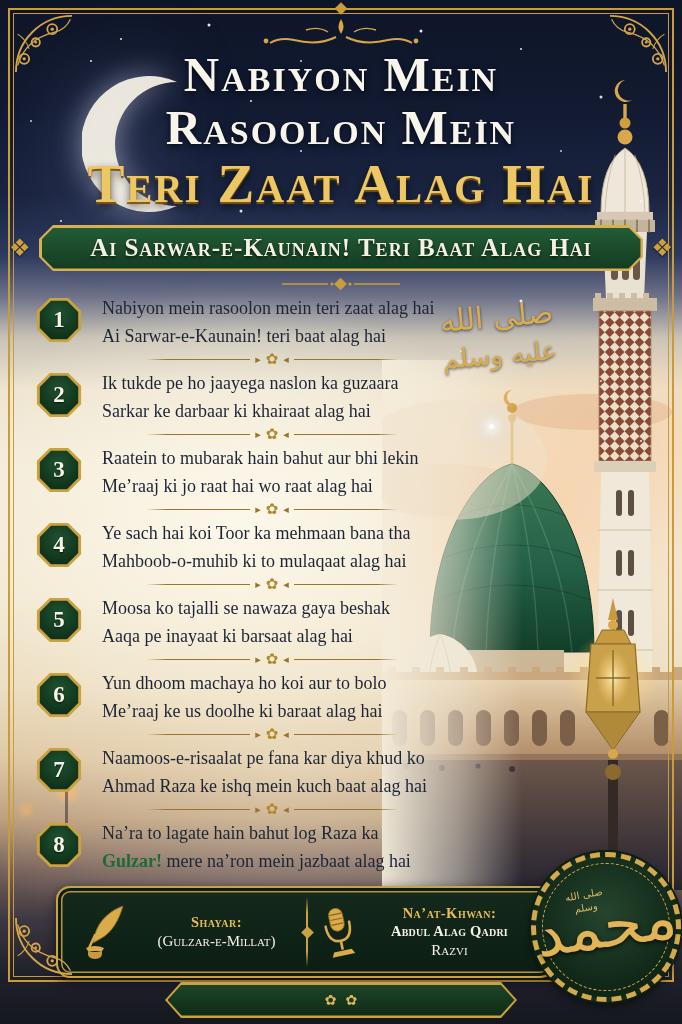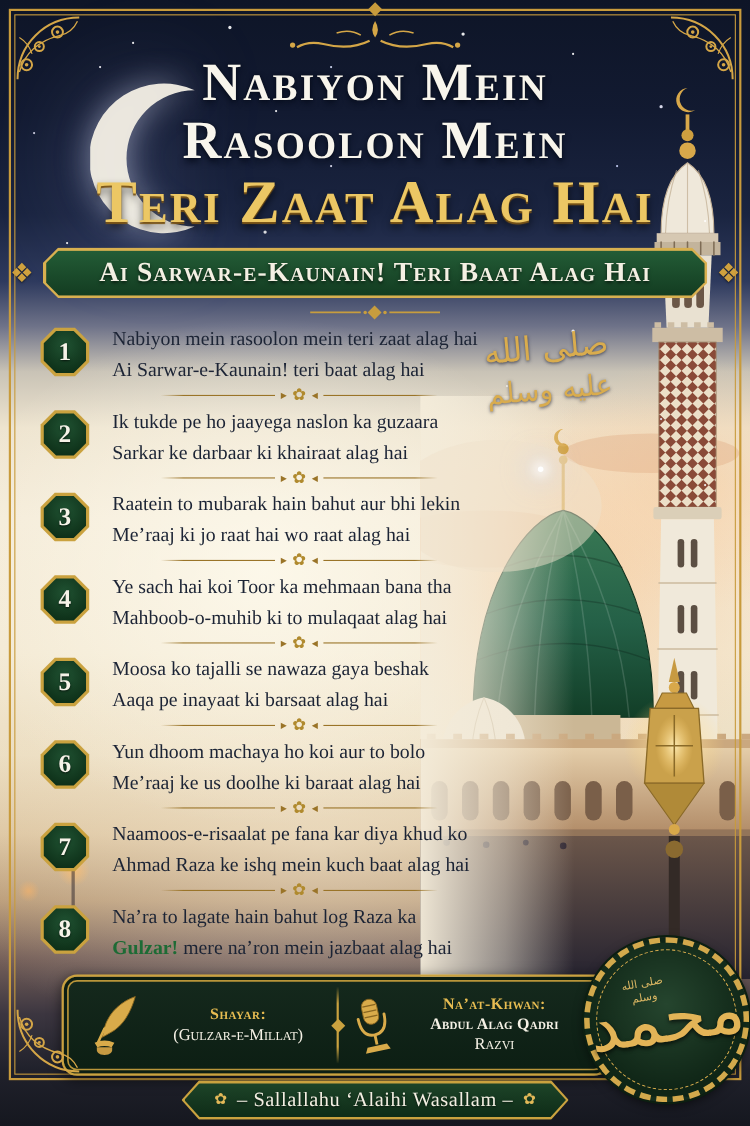--- a/index.html
+++ b/index.html
@@ -471,21 +471,20 @@
     <div class="med-small">
       <div>صلى الله</div>
       <div>وسلم</div>
     </div>
     <div class="med-arabic">محمد</div>
   </div>
 
   <div class="ribbon">
     <div class="ribbon-in">
       <span class="rib-fl">✿</span>
-      <span class="ribbon-text">– Sallallahu ‘Alaihi Wasallam –</span>
       <span class="rib-fl">✿</span>
     </div>
   </div>
 
   <div class="frame"></div>
   <svg class="corner tl" viewBox="0 0 80 80">
       <g fill="none" stroke="#d4a647" stroke-width="2.2">
         <path d="M6 74 C6 36 36 6 74 6"></path>
         <path d="M8 66 C14 46 28 32 52 26 q14 -3 20 -16" stroke-width="1.5"></path>
         <circle cx="16" cy="58" r="6"></circle>

